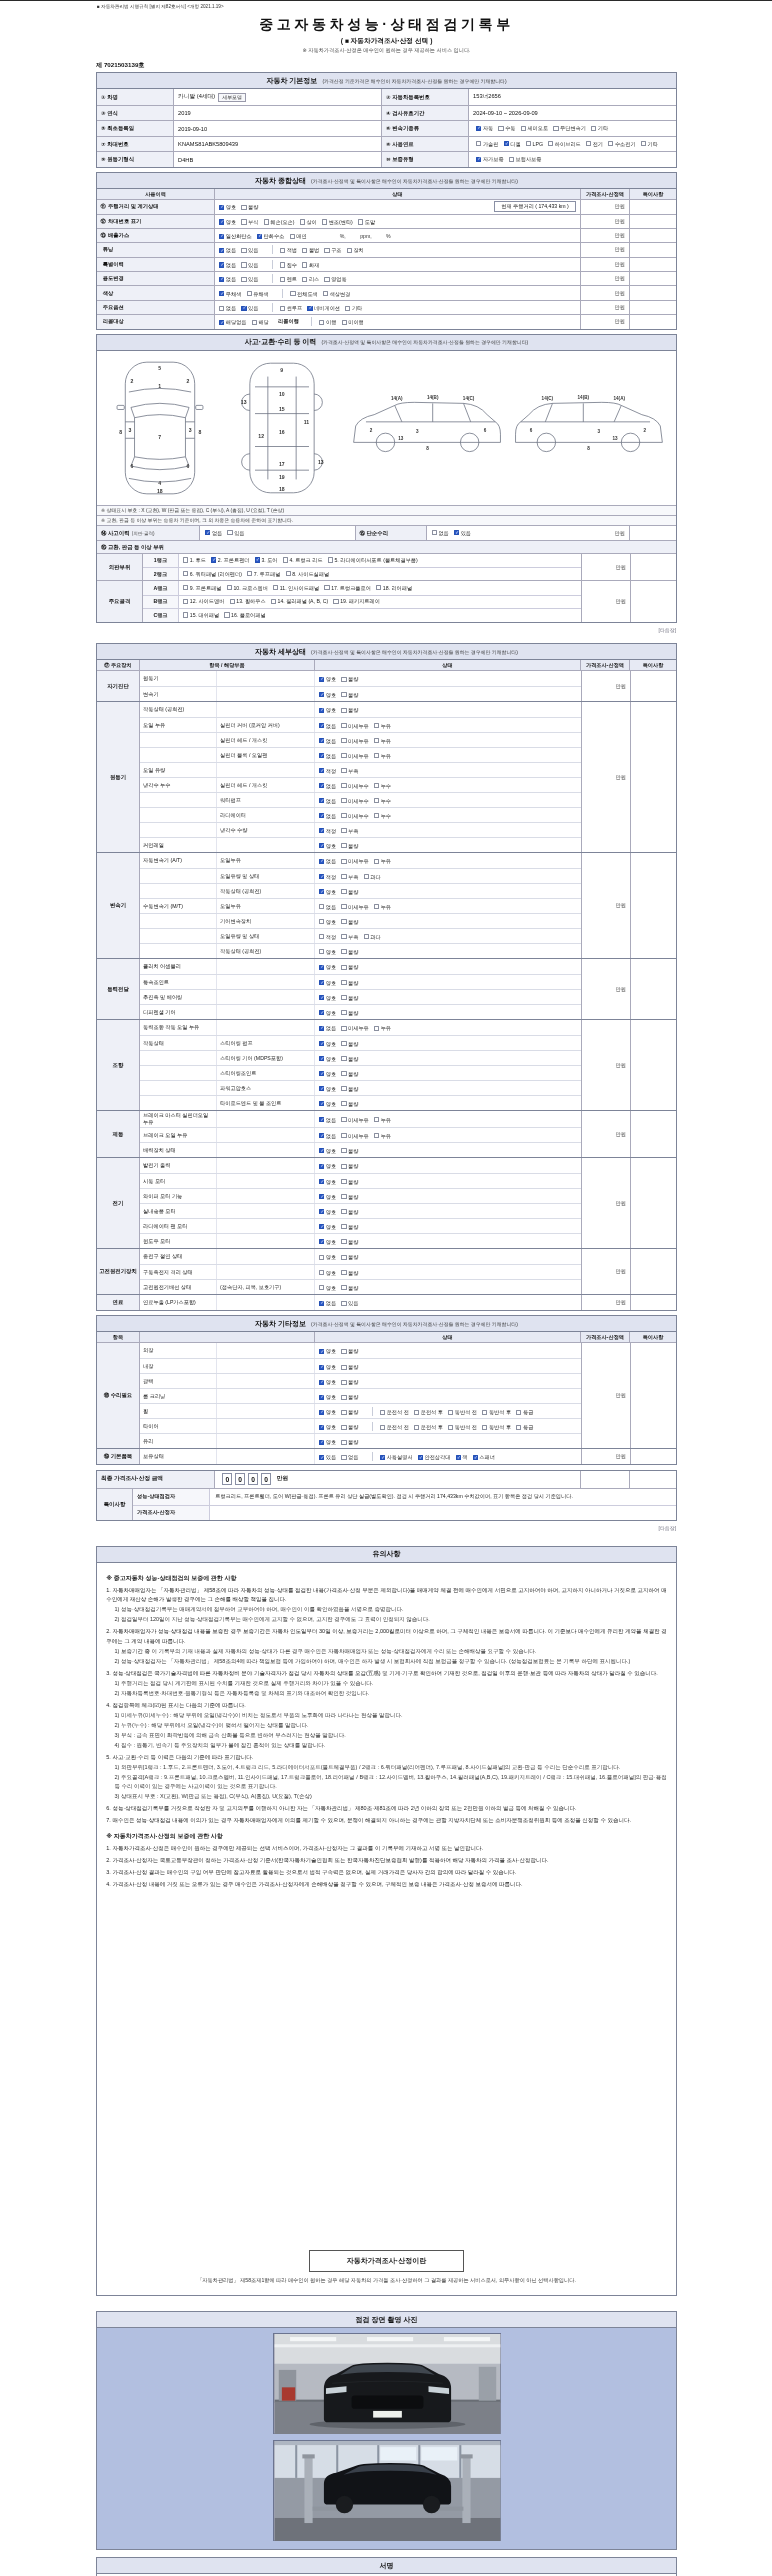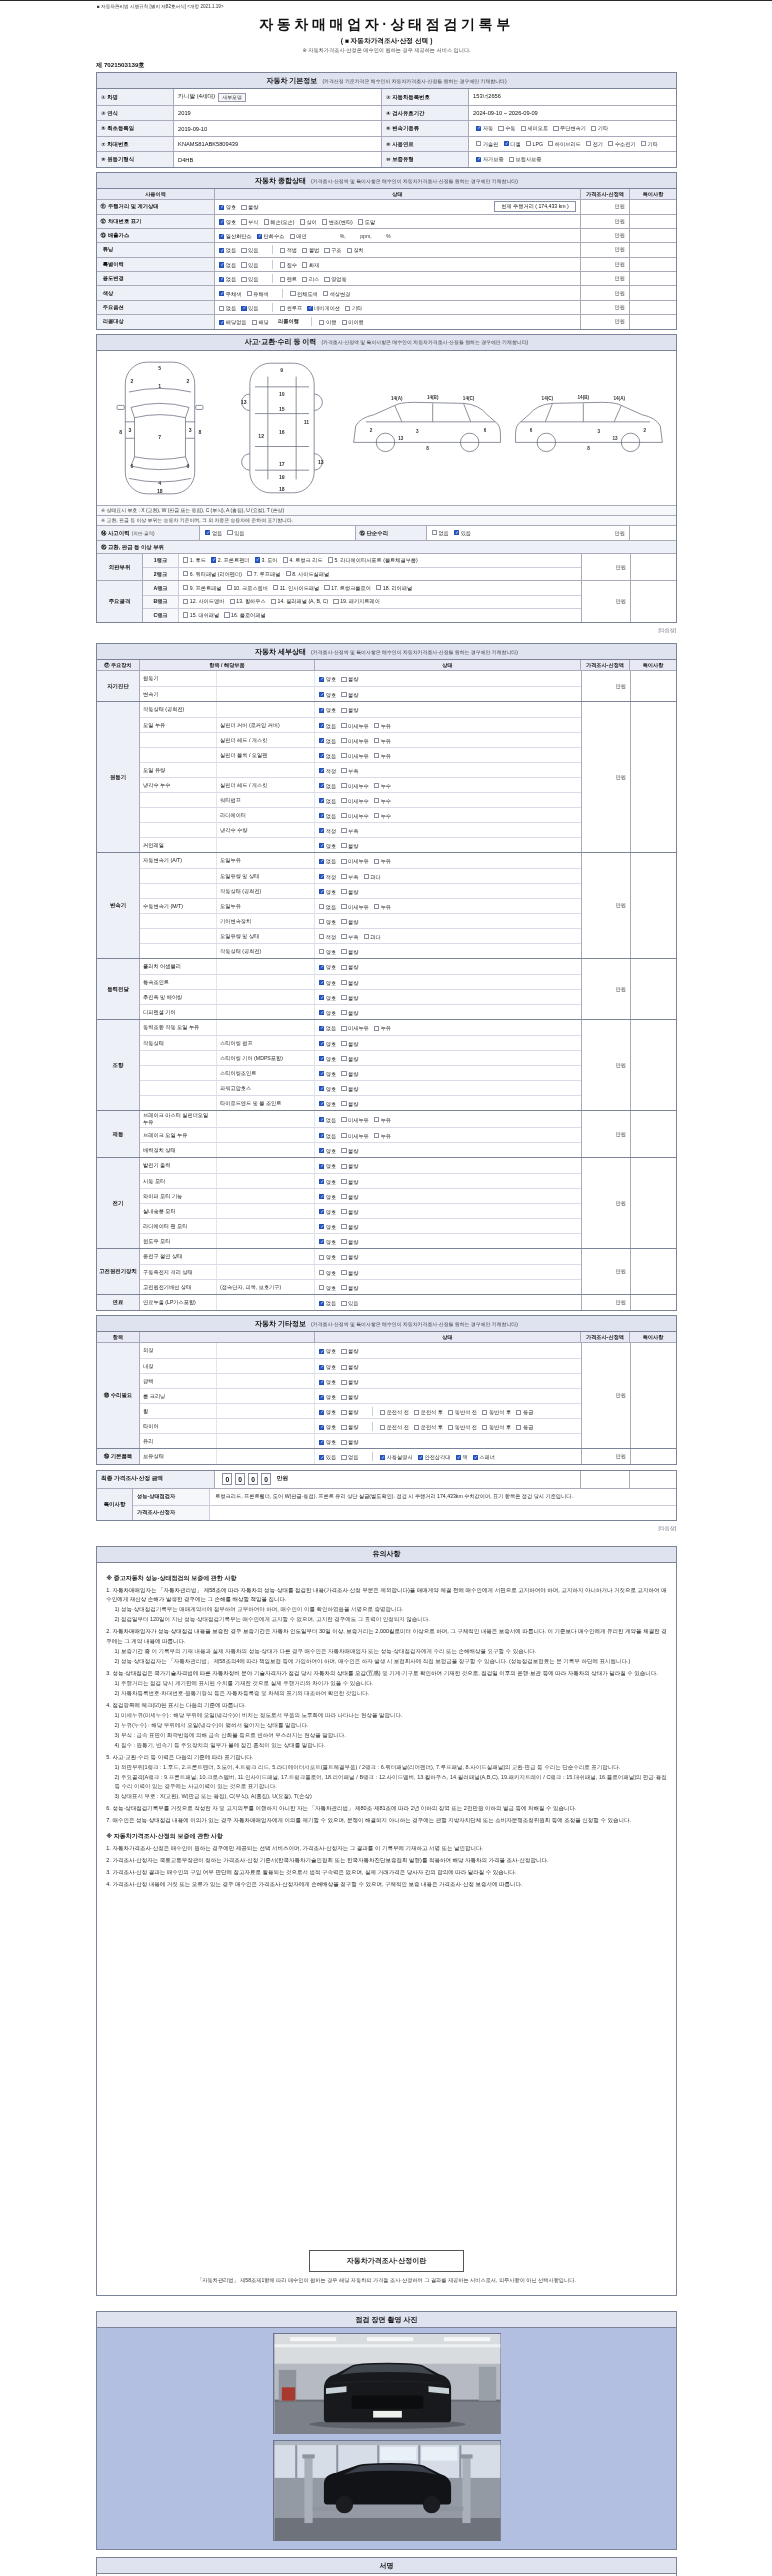--- a/index.html
+++ b/index.html
@@ -152,21 +152,21 @@
 </head>
 <body>
 
 <div class="topline"></div>
 
 <div class="doc">
 
   <div class="lawref">■ 자동차관리법 시행규칙 [별지 제82호서식] &lt;개정 2021.1.19&gt;</div>
 
   <div class="titlewrap">
-    <div class="title-main">자동차매매업자·상태점검기록부</div>
+    <div class="title-main">중고자동차성능·상태점검기록부</div>
     <div class="title-sub">( ■ 자동차가격조사·산정 선택 )</div>
     <div class="title-note">※ 자동차가격조사·산정은 매수인이 원하는 경우 제공하는 서비스 입니다.</div>
   </div>
   <div class="docno">제 7021503139호</div>
 
   <div class="sec">
     <div class="secbar">
       <span>자동차 기본정보</span>
       <span class="note">(가격산정 기준가격은 매수인이 자동차가격조사·산정을 원하는 경우에만 기재합니다)</span>
     </div>

